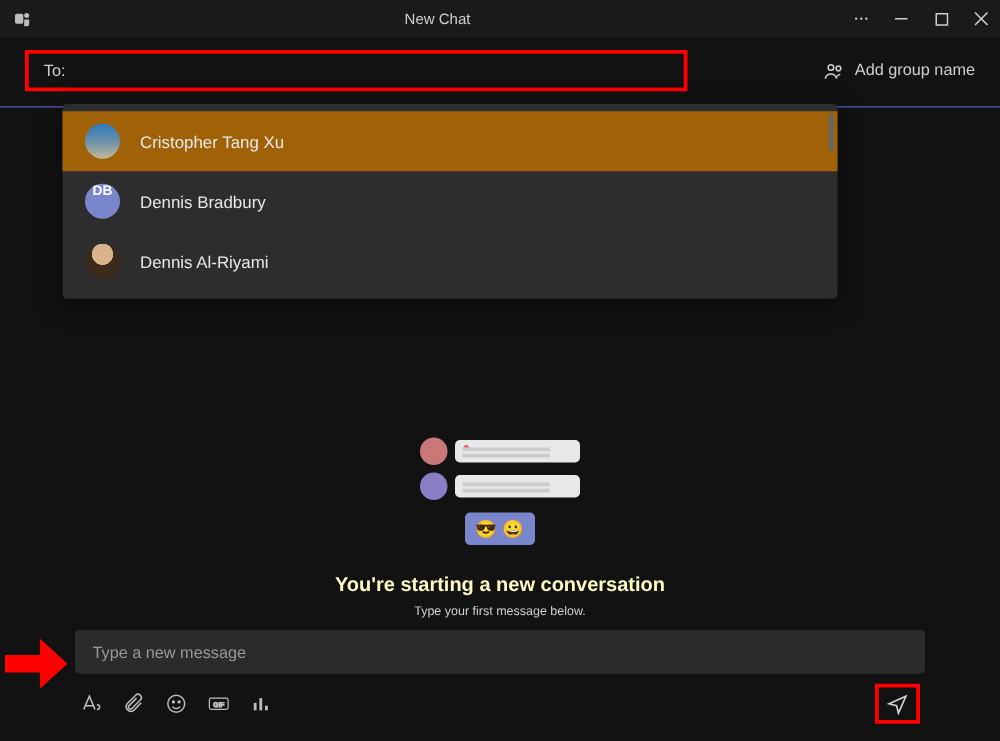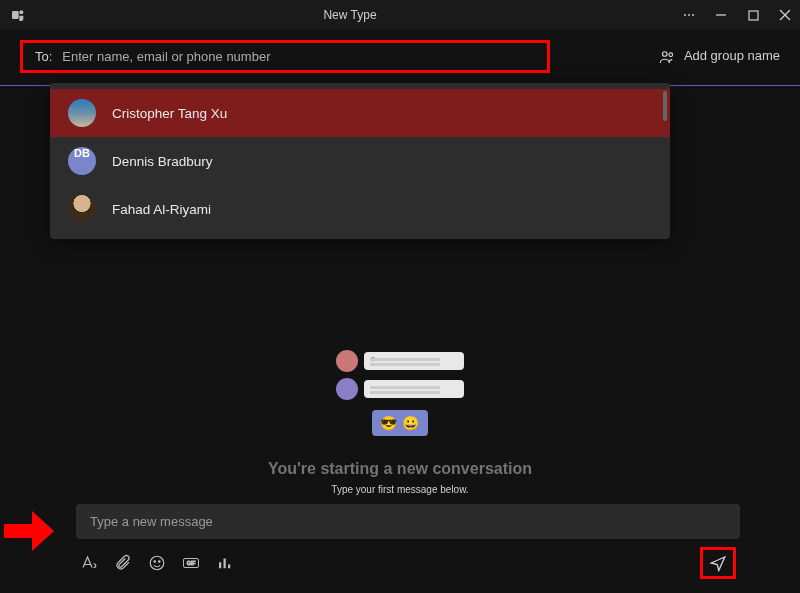--- a/index.html
+++ b/index.html
@@ -13,39 +13,39 @@
     .to-row { display: flex; align-items: center; padding: 10px 20px 12px 20px; gap: 12px; }
     .to-box { border: 3px solid #ff0000; padding: 6px 12px; flex: 1; display: flex; align-items: center; gap: 10px; max-width: 530px; }
     .to-label { font-size: 13px; color: #cfcfcf; }
     .to-input { background: transparent; border: none; outline: none; color: #cfcfcf; font-size: 13px; flex: 1; }
     .to-input::placeholder { color: #aaa; }
     .add-group { margin-left: auto; display: flex; gap: 8px; color: #cfcfcf; font-size: 13px; cursor: pointer; }
     .divider-purple { height: 1px; background: #5b5fc7; margin: 0 0 0 0; }
     .suggestions { position: absolute; top: 83px; left: 50px; width: 620px; background: #2d2d2d; border-radius: 4px; box-shadow: 0 4px 20px rgba(0,0,0,0.5); padding: 6px 0; z-index: 10; }
     .sugg-scroll { position: absolute; right: 3px; top: 8px; width: 4px; height: 30px; background: #666; border-radius: 2px; }
     .sugg-item { display: flex; align-items: center; gap: 16px; padding: 10px 18px; cursor: pointer; font-size: 13.5px; color: #e8e8e8; }
-    .sugg-item.selected { background: #7f1d1d; }
+    .sugg-item.selected { background: #a16207; }
     .avatar { width: 28px; height: 28px; border-radius: 50%; display: flex; align-items: flex-start; justify-content: center; font-size: 11px; font-weight: 600; color: #fff; overflow: hidden; }
     .av-ctx { background: linear-gradient(180deg,#2b7abf,#6b90a8,#c4b89a); }
     .av-db { background: #7986cb; }
     .av-far { background: #3b3b3b; background-size: cover; }
     .av-ka { background: #f5f5f5; position: relative; }
     .av-ka::before { content:""; position:absolute; inset:0; background: radial-gradient(circle at 30% 40%, #222 15%, transparent 16%), radial-gradient(circle at 60% 60%, #222 15%, transparent 16%); border-radius:50%; }
     .main { position: relative; height: calc(100% - 84px - 70px); display: flex; flex-direction: column; align-items: center; justify-content: flex-end; padding-bottom: 30px; }
     .illustration { display: flex; flex-direction: column; align-items: center; margin-bottom: 24px; margin-top: 60px; }
     .ill-row { display: flex; align-items: center; gap: 6px; margin-bottom: 6px; }
     .ill-avatar { width: 22px; height: 22px; border-radius: 50%; background: #c77; }
     .ill-avatar.blue { background: #8a7fc7; }
     .ill-bubble { width: 100px; height: 18px; border-radius: 4px; background: #e8e8e8; position: relative; }
     .ill-bubble::after { content:""; position:absolute; left:6px; top:6px; width:70px; height:3px; background:#ccc; box-shadow: 0 5px 0 #ccc; }
     .ill-bubble.dot::before { content:"●"; position:absolute; left:6px; top:1px; color:#e67; font-size:10px; }
     .ill-emoji { width: 56px; height: 26px; background: #7986cb; border-radius: 4px; display:flex; align-items:center; justify-content:center; font-size:14px; margin-top:4px; }
-    .headline { font-size: 16px; font-weight: 700; color: #737373; margin-bottom: 6px; }
+    .headline { font-size: 16px; font-weight: 700; color: #fef9c3; margin-bottom: 6px; }
     .subline { font-size: 10px; color: #d0d0d0; }
-    .compose-area { position: absolute; bottom: 0; left: 16px; right: 0; padding: 0 60px 14px 60px; }
+    .compose-area { position: absolute; bottom: 0; left: 0; right: 0; padding: 0 60px 14px 60px; }
     .compose-box { background: #2b2b2b; border-radius: 4px; padding: 10px 14px; display: flex; align-items: center; margin-bottom: 8px; }
     .compose-input { background: transparent; border: none; outline: none; color: #cfcfcf; font-size: 13px; flex: 1; }
     .compose-input::placeholder { color: #999; }
     .compose-toolbar { display: flex; align-items: center; gap: 16px; padding: 0 4px; }
     .tool-icon { width: 18px; height: 18px; color: #bdbdbd; cursor: pointer; display:flex; align-items:center; justify-content:center; }
     .tool-icon svg { width: 100%; height: 100%; }
     .send-wrap { margin-left: auto; border: 3px solid #ff0000; padding: 4px 6px; }
     .send-btn { color: #d0d0d0; cursor: pointer; }
     .arrow-callout { position: absolute; left: 4px; bottom: 42px; width: 50px; height: 40px; }
   </style>
@@ -55,21 +55,21 @@
 <div class="titlebar">
   <div class="titlebar-left">
     <span class="teams-logo">
       <svg viewBox="0 0 24 24" fill="#bdbdbd">
           <rect x="3" y="6" width="10" height="12" rx="2"></rect>
           <circle cx="17" cy="8" r="3"></circle>
           <path d="M14 13h6v5a3 3 0 0 1-3 3h-3z"></path>
         </svg>
     </span>
   </div>
-  <div class="titlebar-title">New Type</div>
+  <div class="titlebar-title">New Chat</div>
   <div class="titlebar-controls">
     <div class="tbc-btn">
       <svg width="14" height="14" viewBox="0 0 24 24" fill="#cfcfcf">
           <circle cx="5" cy="12" r="1.6"></circle>
           <circle cx="12" cy="12" r="1.6"></circle>
           <circle cx="19" cy="12" r="1.6"></circle>
         </svg>
     </div>
     <div class="tbc-btn">
       <svg width="12" height="12" viewBox="0 0 12 12">
@@ -86,21 +86,20 @@
           <line x1="1" y1="1" x2="11" y2="11" stroke="#cfcfcf" stroke-width="1.3"></line>
           <line x1="11" y1="1" x2="1" y2="11" stroke="#cfcfcf" stroke-width="1.3"></line>
         </svg>
     </div>
   </div>
 </div>
 
 <div class="to-row">
   <div class="to-box">
     <span class="to-label">To:</span>
-    <input class="to-input" placeholder="Enter name, email or phone number" style="">
   </div>
   <div class="add-group">
     <svg width="18" height="18" viewBox="0 0 24 24" fill="none" stroke="#cfcfcf" stroke-width="1.6">
         <circle cx="9" cy="8" r="3"></circle>
         <path d="M3 20c0-3 3-5 6-5s6 2 6 5"></path>
         <circle cx="17" cy="9" r="2.5"></circle>
         <path d="M15 19c0-2 2-3.5 4-3.5"></path>
       </svg>
     <span>Add group name</span>
   </div>
@@ -114,21 +113,21 @@
     <span>Cristopher Tang Xu</span>
   </div>
   <div class="sugg-item">
     <div class="avatar av-db">
         <span>DB</span>
       </div>
     <span>Dennis Bradbury</span>
   </div>
   <div class="sugg-item">
     <div class="avatar av-far" style="background:radial-gradient(circle at 50% 30%, #d9b38c 35%, #3b2b1b 36%);"></div>
-    <span>Fahad Al-Riyami</span>
+    <span>Dennis Al-Riyami</span>
   </div>
 </div>
 
 <div class="main">
   <div class="illustration">
     <div class="ill-row">
         <div class="ill-avatar"></div>
         <div class="ill-bubble dot"></div>
       </div>
     <div class="ill-row">

